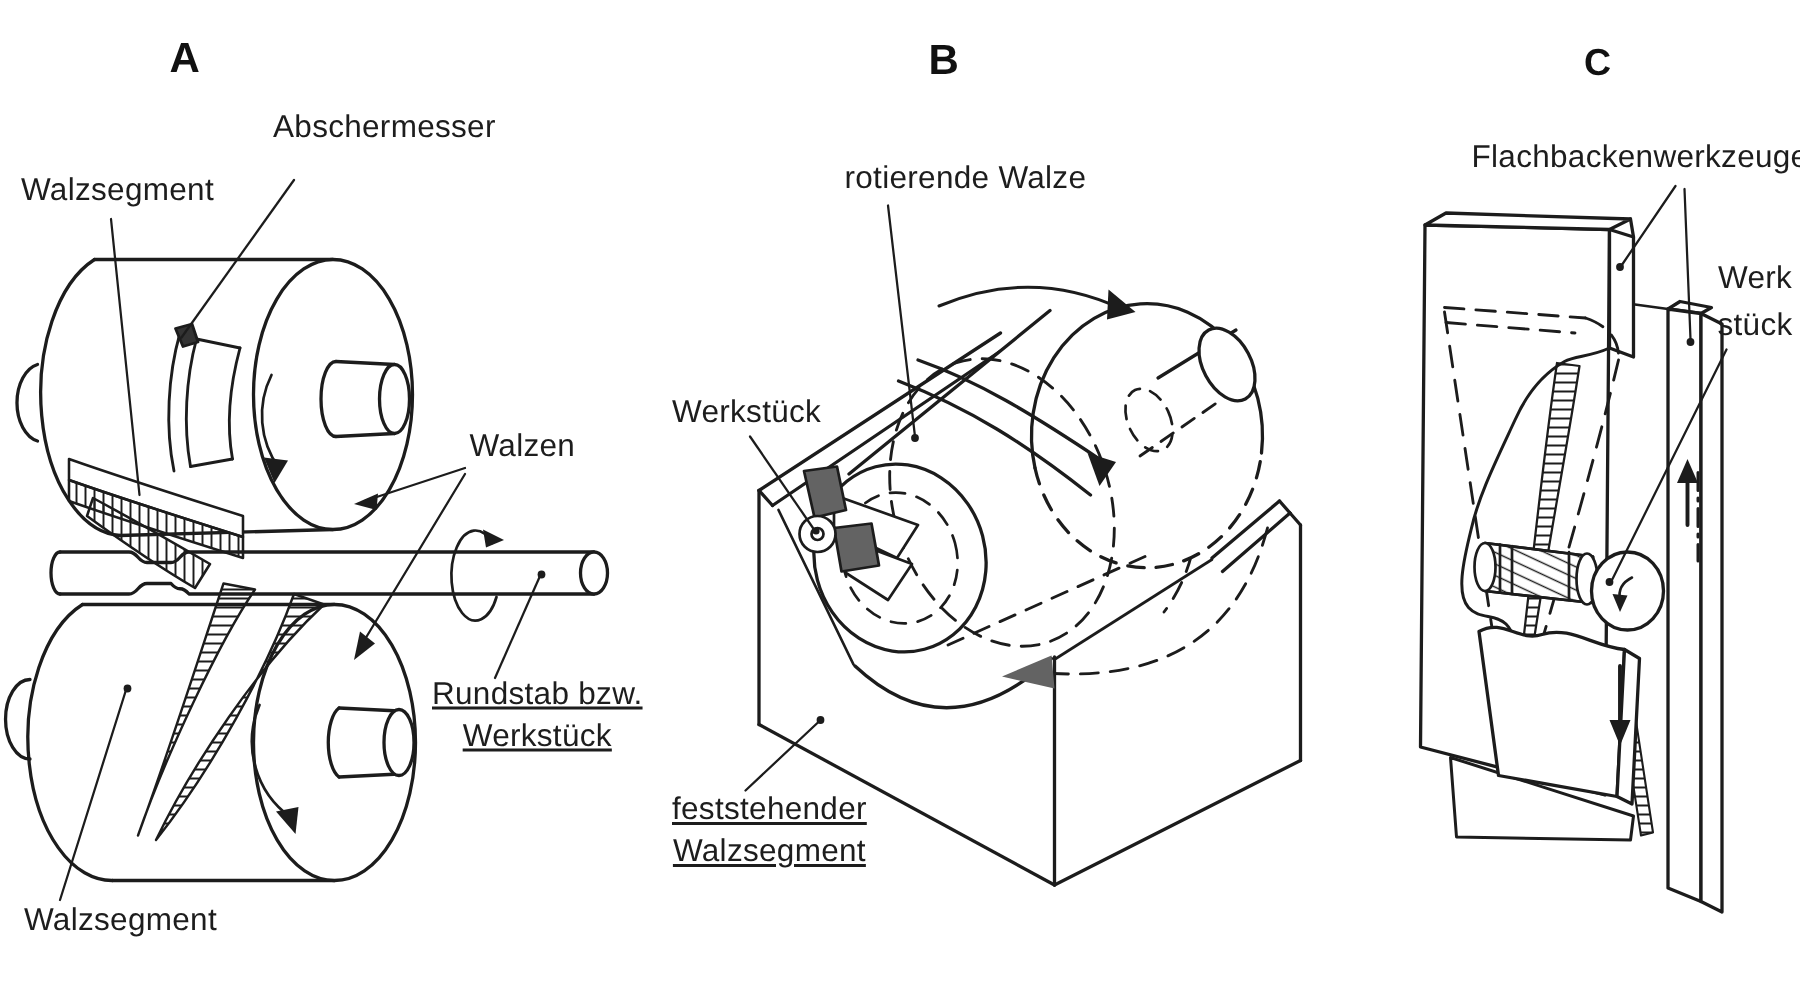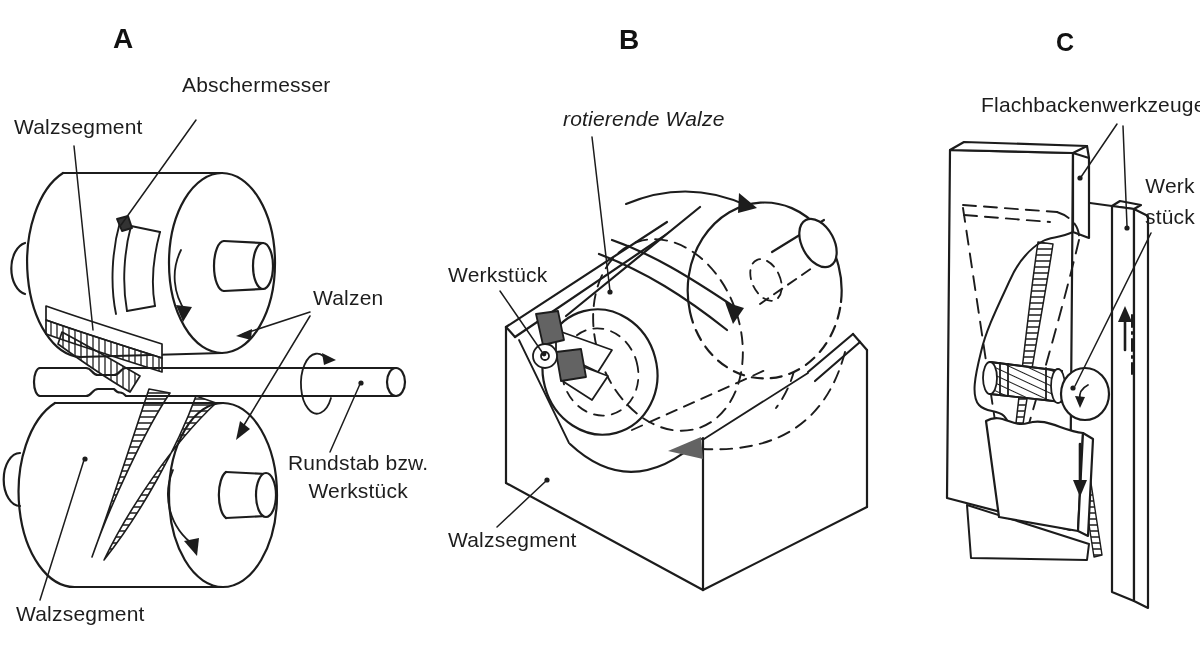--- a/index.html
+++ b/index.html
@@ -3,21 +3,21 @@
 <meta charset="utf-8">
 <style>
   html,body{margin:0;padding:0;background:#fff;}
   #stage{position:relative;width:1200px;height:660px;background:#fff;overflow:hidden;
          font-family:"Liberation Sans",sans-serif;}
   #art{position:absolute;left:0;top:0;}
   .lbl{position:absolute;font-size:21px;color:#1d1d1d;white-space:nowrap;line-height:26px;letter-spacing:.2px;}
   .lbl span{display:block;text-align:center;}
   .letter{font-weight:bold;font-size:28px;color:#111;}
   .letter-c{font-size:25px;}
-  .two{line-height:28px;}
+  .two{line-height:28px;text-decoration:underline;}
   .werk{line-height:31px;}
   svg path, svg ellipse, svg line, svg circle{vector-effect:none;}
 </style>
 </head>
 <body>
 
 <div id="stage">
 
 <svg id="art" width="1200" height="660" viewBox="0 0 1200 660" stroke="#1c1c1c" fill="none" stroke-width="2.2" stroke-linecap="round" stroke-linejoin="round">
   <defs>
@@ -272,23 +272,24 @@
 <div class="lbl" style="left:14px;top:114px;">Walzsegment</div>
 <div class="lbl" style="left:182px;top:72px;">Abschermesser</div>
 <div class="lbl" style="left:313px;top:285px;">Walzen</div>
 <div class="lbl two" style="left:288px;top:449px;">
   <span>Rundstab bzw.</span>
   <span>Werkstück</span>
 </div>
 <div class="lbl" style="left:16px;top:601px;">Walzsegment</div>
 
 <div class="lbl letter" style="left:619px;top:27px;">B</div>
-<div class="lbl" style="left:563px;top:106px;font-style:italic;">rotierende Walze</div>
+<div class="lbl" style="left:563px;top:106px;">rotierende Walze</div>
 <div class="lbl" style="left:448px;top:262px;">Werkstück</div>
 <div class="lbl two" style="left:448px;top:526px;">
+  <span>feststehender</span>
   <span>Walzsegment</span>
 </div>
 
 <div class="lbl letter letter-c" style="left:1056px;top:29px;">C</div>
 <div class="lbl" style="left:981px;top:92px;">Flachbackenwerkzeuge</div>
 <div class="lbl werk" style="left:1145px;top:170px;">
   <span>Werk</span>
   <span>stück</span>
 </div>
 

